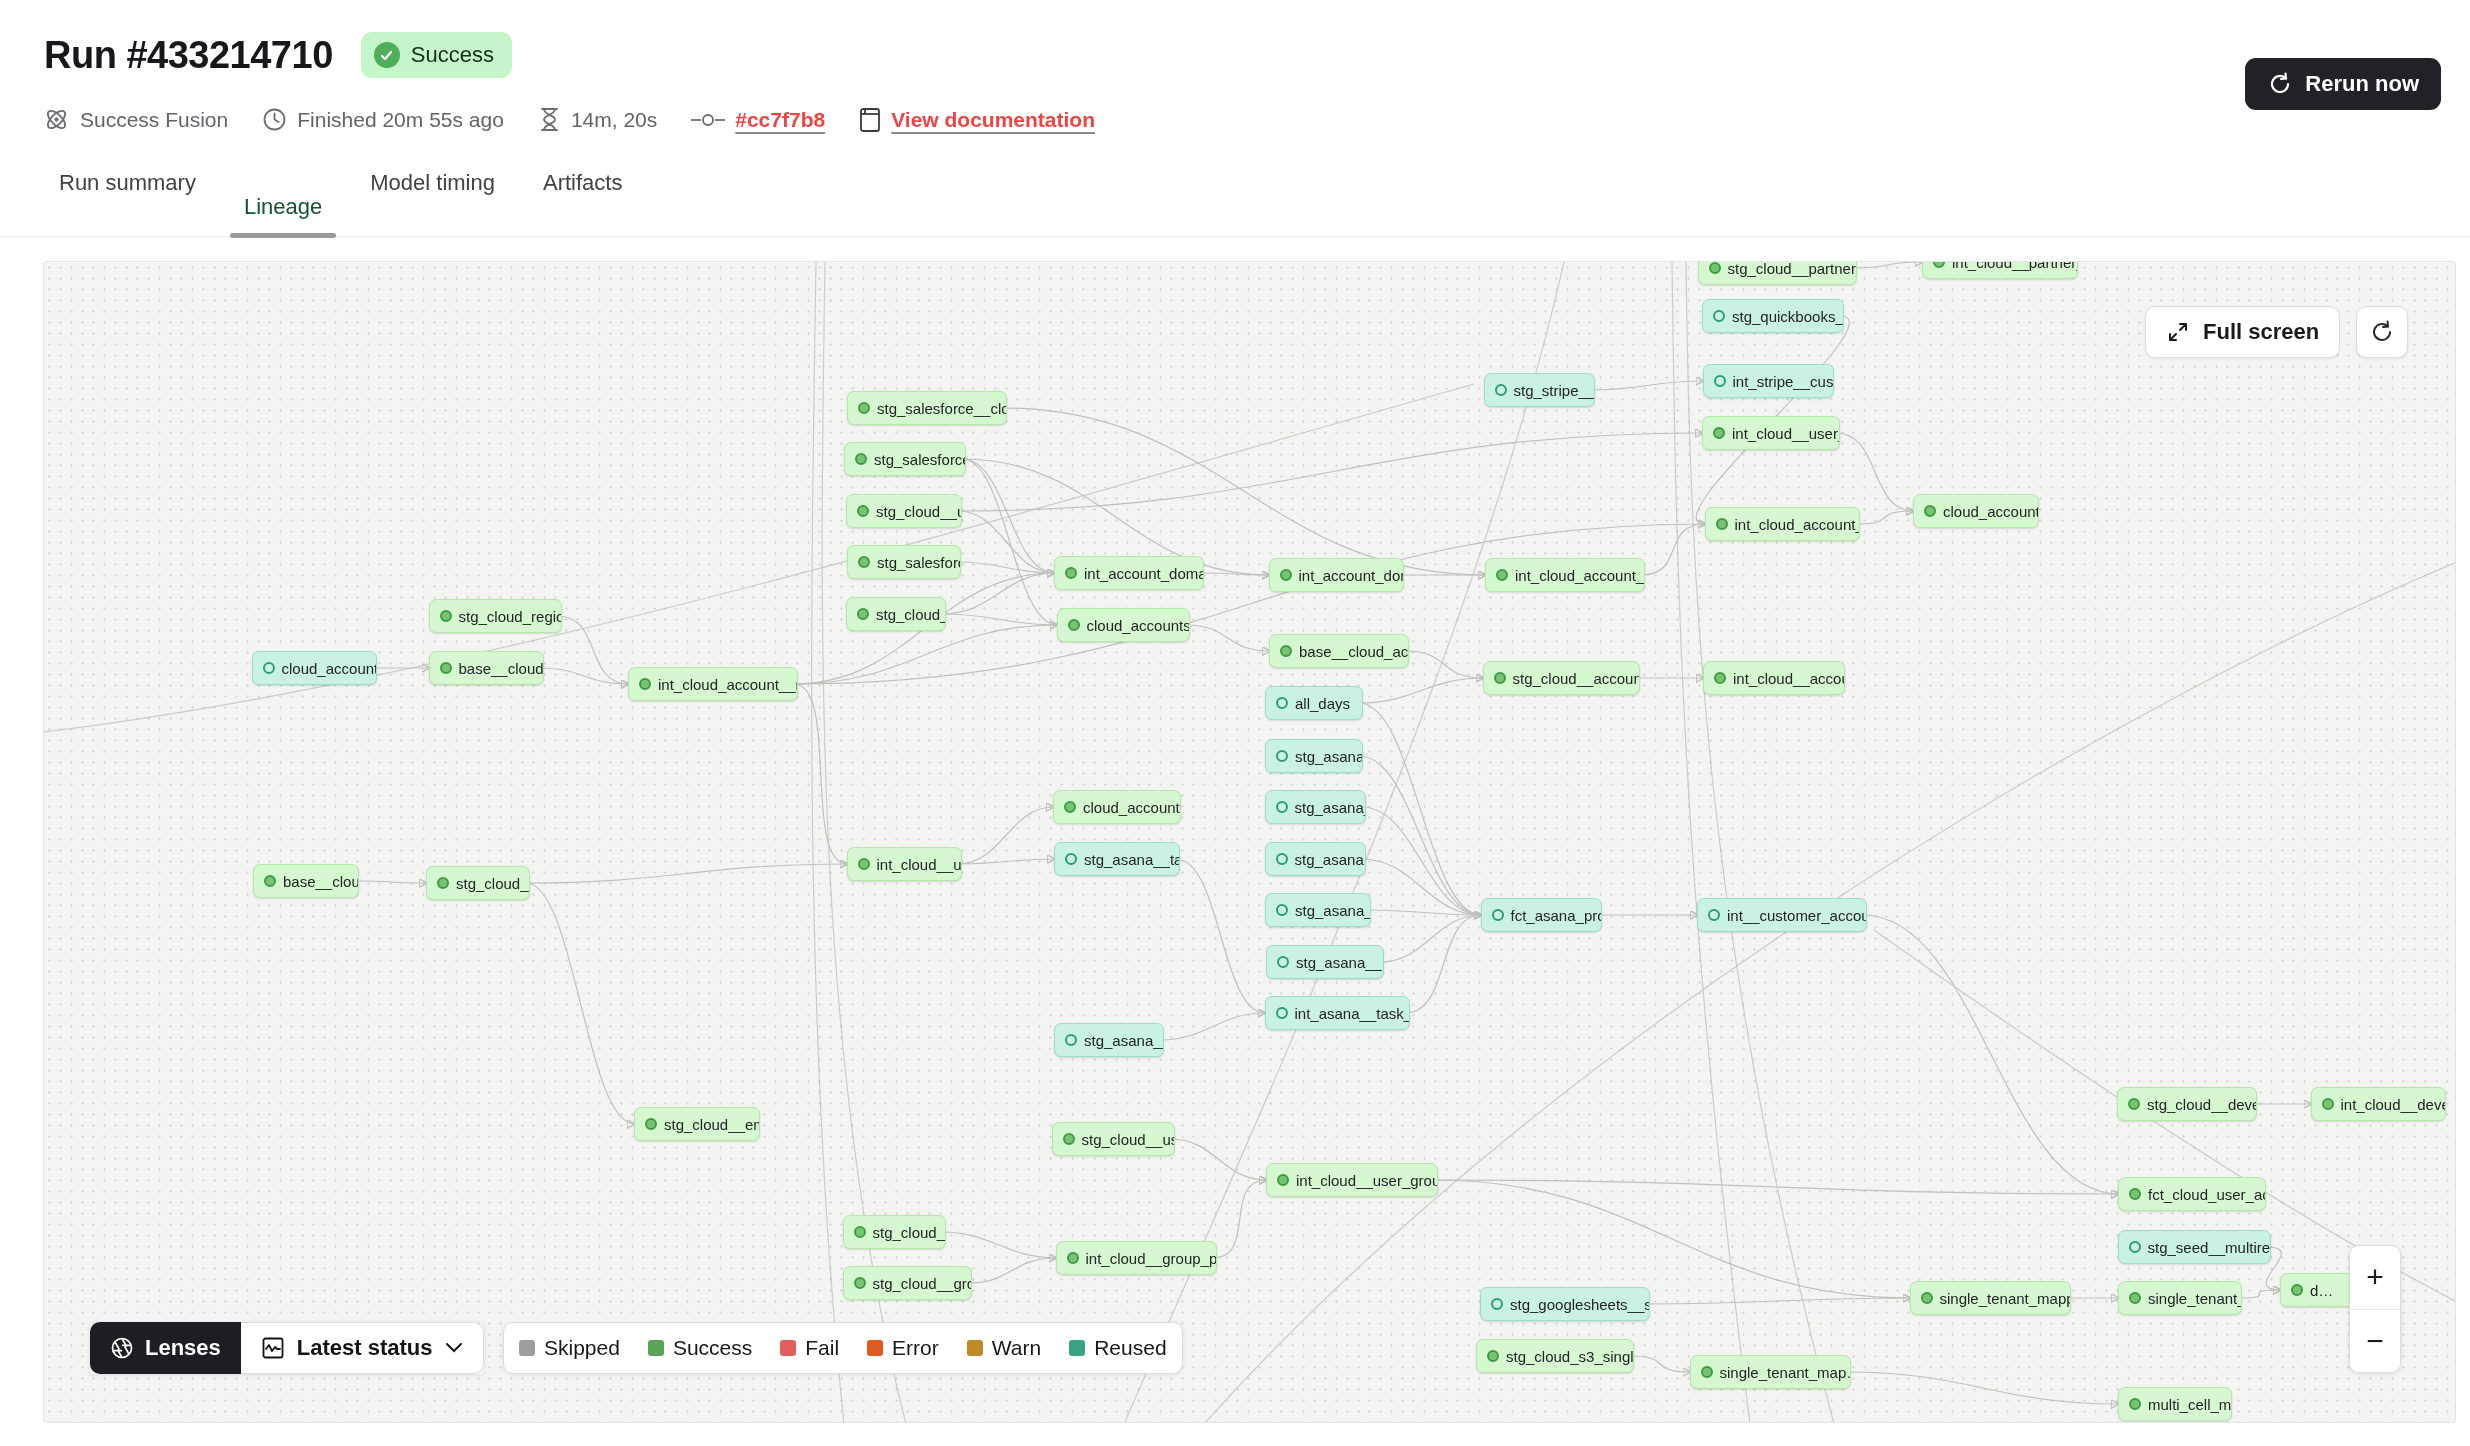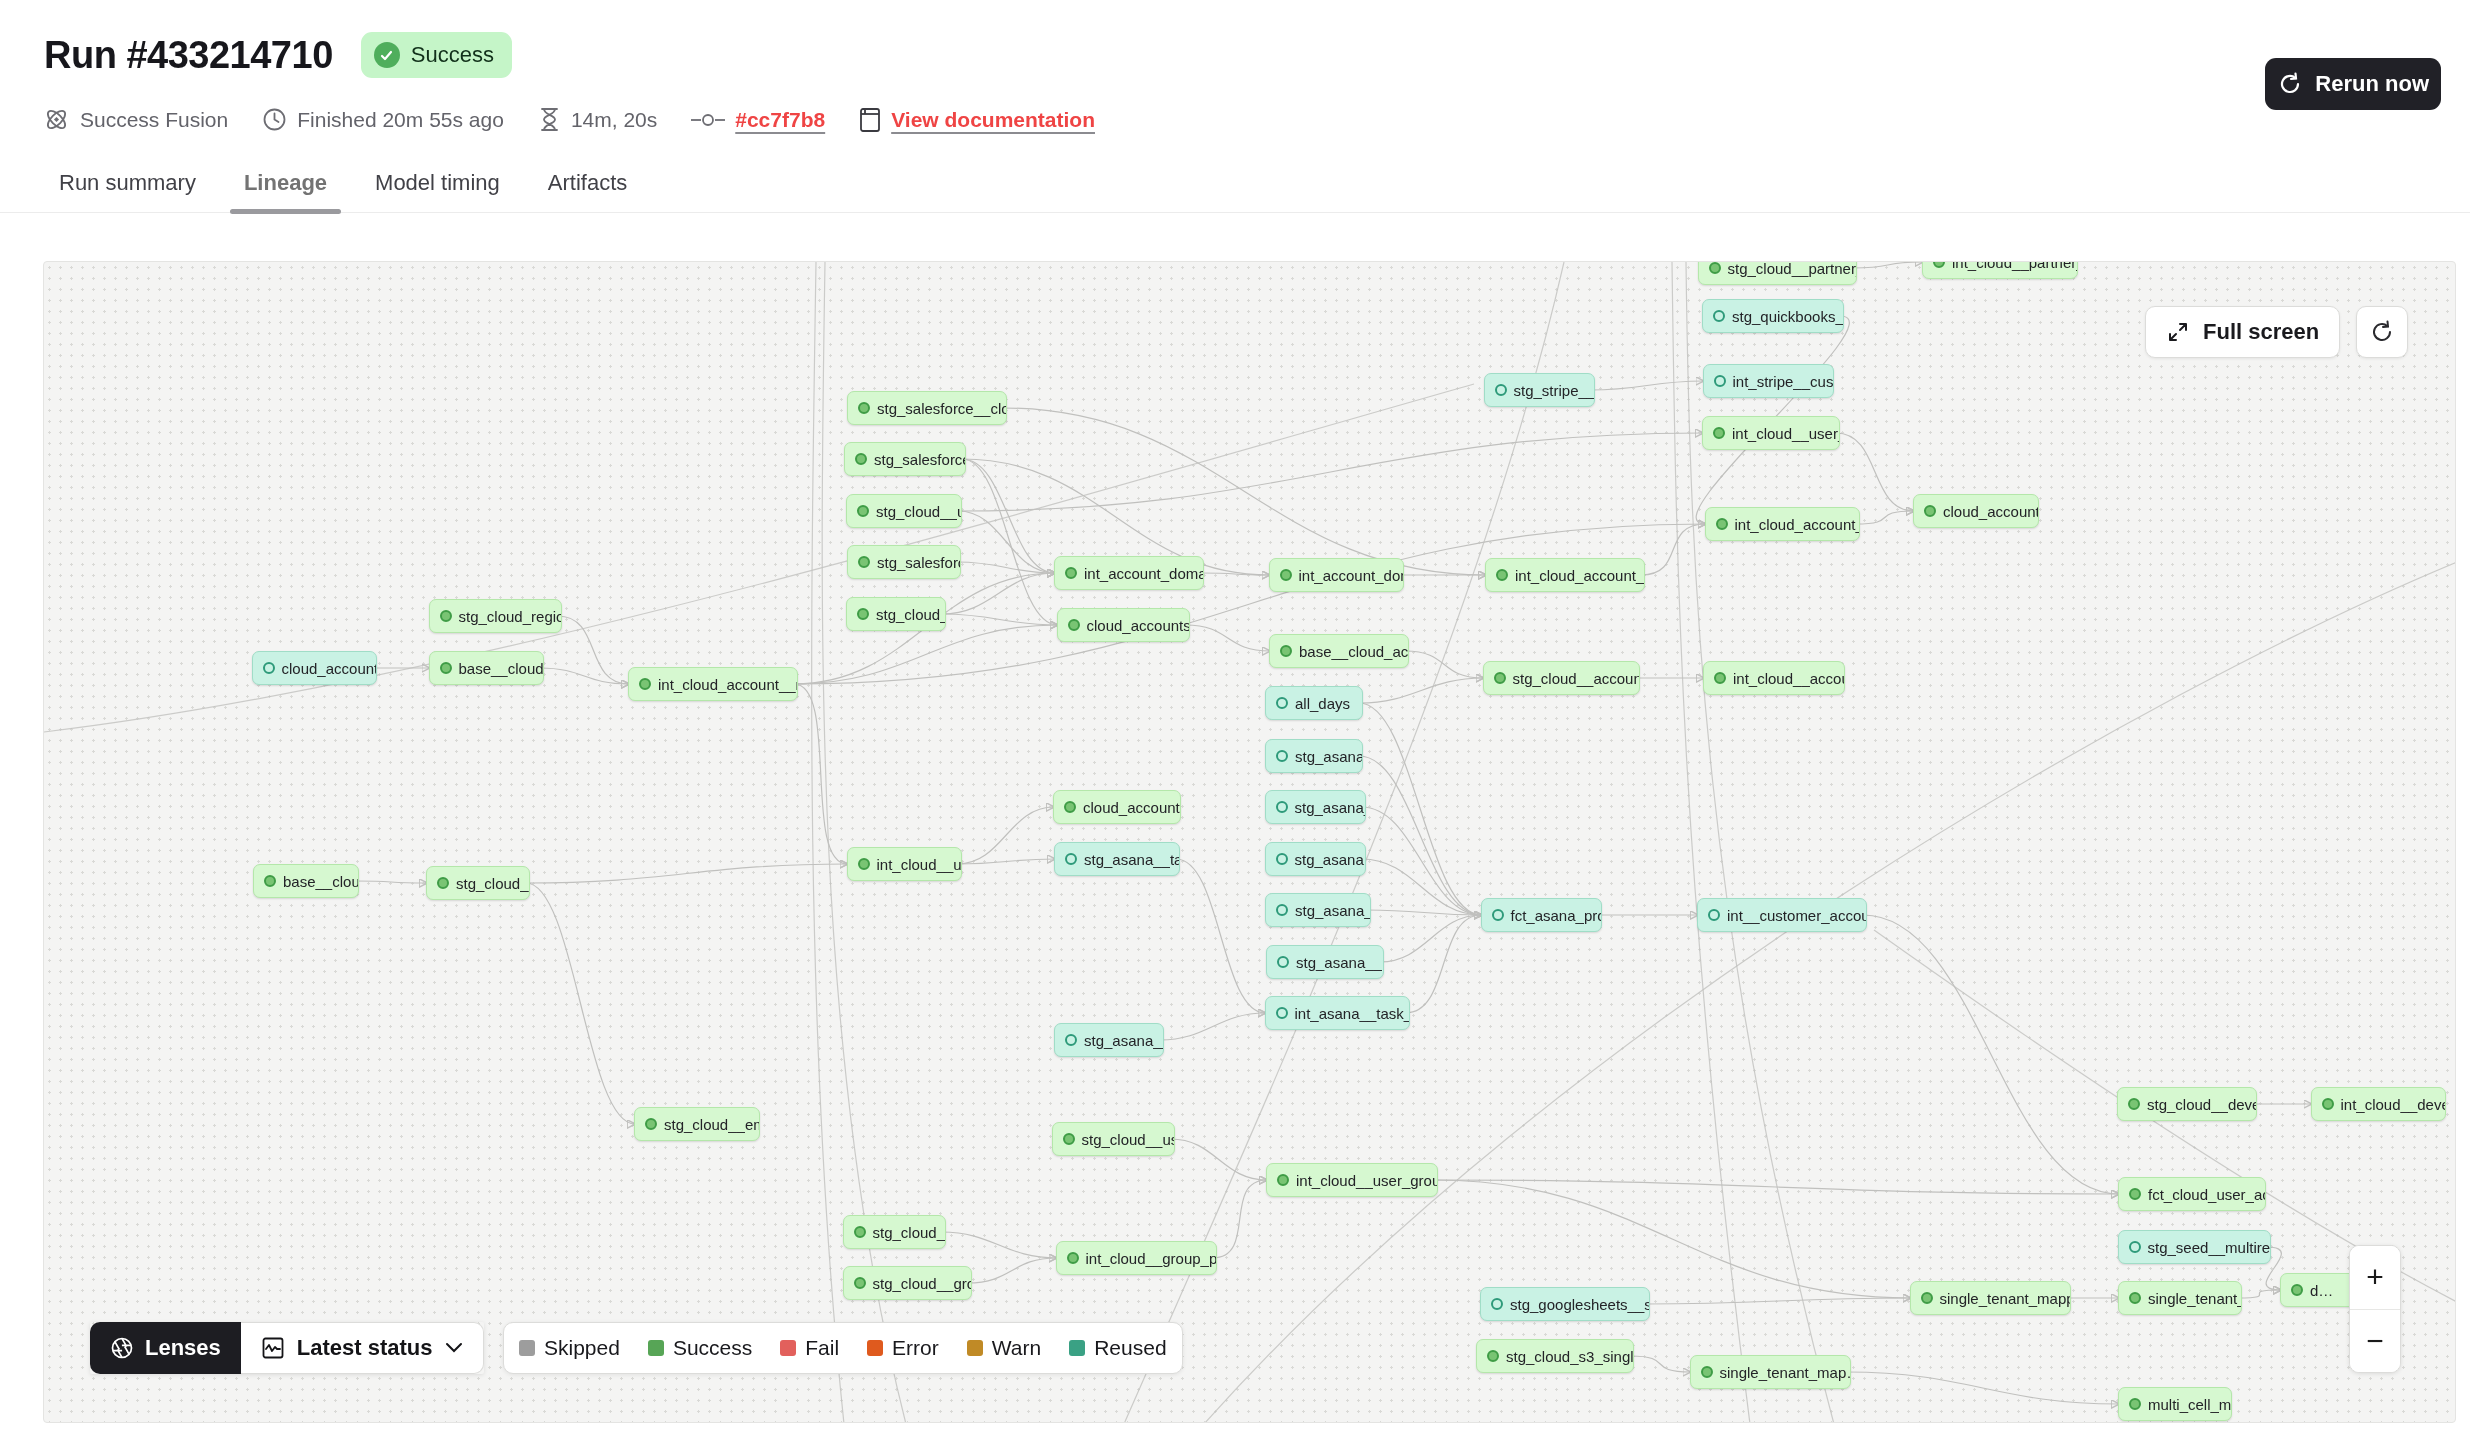--- a/index.html
+++ b/index.html
@@ -18,25 +18,25 @@
   .meta-row { position:absolute; left:43px; top:106px; display:flex; align-items:center; gap:34px;
     font-size:21px; color:#63636a; }
   .meta-item { display:flex; align-items:center; gap:10px; }
   .meta-item svg { flex:0 0 auto; }
   .meta-link { color:#ef4444; font-weight:600; text-decoration:underline; text-underline-offset:5px;
     text-decoration-thickness:2px; text-decoration-color:#8b8b90; cursor:pointer; }
   .meta-hash { font-weight:600; }
   .tabs { position:absolute; left:0; top:164px; width:100%; display:flex; gap:44px; padding-left:57px;
     border-bottom:1px solid #ececec; }
   .tab { font-size:22px; color:#414147; padding:6px 2px 16px; cursor:pointer; position:relative; }
-  .tab.active { color:#737373; font-weight:700; }
+  .tab.active { color:#14532d; font-weight:400;margin-top:24px; }
   .tab.active::after { content:""; position:absolute; left:-12px; right:-12px; bottom:-2px; height:5px;
     background:#9a9a9e; border-radius:3px; }
   .rerun-btn { position:absolute; right:29px; top:58px; height:52px; background:#212127; color:#fff;
-    border:none; border-radius:11px; display:flex; align-items:center; gap:12px; padding:0 12px;
+    border:none; border-radius:11px; display:flex; align-items:center; gap:12px; padding:0 22px;
     font-size:22px; font-weight:600; cursor:pointer; font-family:inherit; }
 
   
   .canvas { position:absolute; left:43px; top:261px; width:2413px; height:1162px;
     background:#f4f4f3; border:1px solid #e4e4e2; border-radius:4px; overflow:hidden;
     background-image:radial-gradient(#d9d9d6 1.1px, transparent 1.1px); background-size:11px 11px; }
   #edges { position:absolute; left:0; top:0; width:2413px; height:1162px; }
   #edges path { fill:none; stroke:#c0c0be; stroke-width:1.2; }
   .node { position:absolute; height:34px; display:flex; align-items:center; gap:7px; padding:0 10px;
     border-radius:7px; font-size:15px; color:#232327; white-space:nowrap; overflow:hidden;

